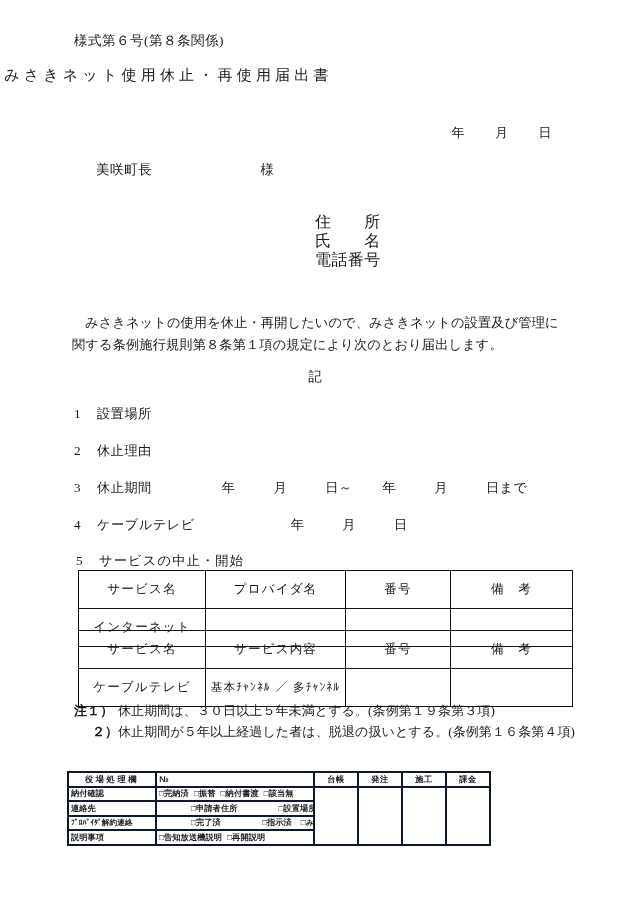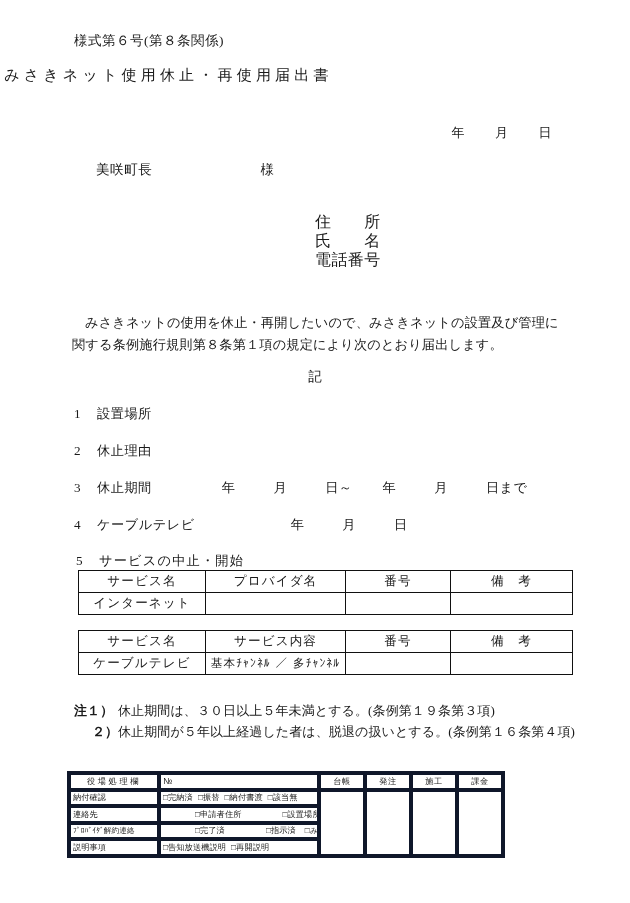--- a/index.html
+++ b/index.html
@@ -134,21 +134,21 @@
     border-collapse: collapse;
     font-size: 12.6px;
     table-layout: fixed;
   }
   table.svc td {
     border: 1px solid #111;
     height: 21px;
     text-align: center;
     vertical-align: middle;
     letter-spacing: 1.1px;
-    padding: 0 2px;
+    padding: 8px 2px;
     white-space: nowrap;
     overflow: hidden;
   }
   table.svc td.blank { letter-spacing: 0; }
   #svc-table-1 { left: 78px; top: 570px; width: 474px; }
   #svc-table-2 { left: 78px; top: 630px; width: 474px; }
   .c1 { width: 122px; }
   .c2 { width: 135px; }
   .c3 { width: 100px; }
   .c4 { width: 117px; }
@@ -176,27 +176,28 @@
     position: absolute;
     left: 67px;
     top: 771px;
     width: 386px;
     border-collapse: collapse;
     table-layout: fixed;
     font-size: 8.2px;
     font-family: "Liberation Sans", "DejaVu Sans", sans-serif;
   }
   table.admin td {
-    border: 4px solid #0f172a;
+    border: 2px solid #0f172a;
     height: 12.5px;
     padding: 0 2px;
     vertical-align: middle;
     white-space: nowrap;
     overflow: hidden;
     letter-spacing: 0.1px;
+    font-weight: bold;
   }
   .a-c1 { width: 82px; }
   .a-c2 { width: 152px; }
   .a-c3 { width: 38px; }
   .admin .hdr-label {
     letter-spacing: 2.6px;
     text-align: center;
   }
   .admin .hdr-mid { text-align: left; }
   .admin .hdr-num { text-align: center; font-size: 8.6px; }

